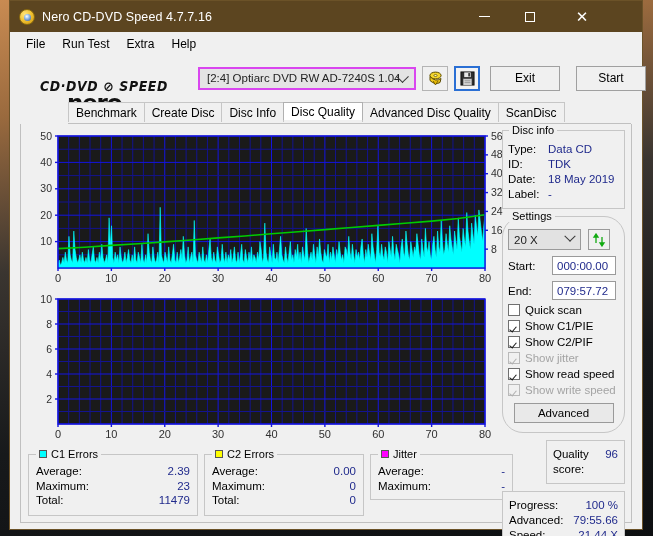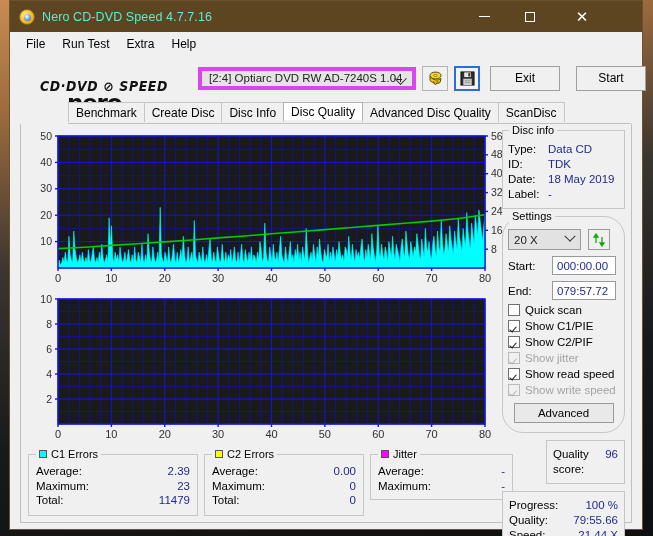--- a/index.html
+++ b/index.html
@@ -37,21 +37,21 @@
     border: 1px solid #8a6a10;
     position: relative;
   }
   #title-icon::after {
     content: "";
     position: absolute; left: 4px; top: 4px; width: 7px; height: 7px;
     border-radius: 50%;
     background: radial-gradient(circle at 40% 35%, #ffffff 0%, #8fb8e8 40%, #2a4f8f 100%);
   }
   #title-text {
-    color: #5eead4; font-size: 12.5px; letter-spacing: .1px;
+    color: #ffffff; font-size: 12.5px; letter-spacing: .1px;
     white-space: nowrap;
   }
   .wbtn {
     position: absolute; top: 0; height: 31px; width: 45px;
     display: flex; align-items: center; justify-content: center;
     color: #ffffff; font-size: 13px;
   }
   #btn-min  { right: 135px; }
   #btn-max  { right: 90px; }
   #btn-close{ right: 36px; width: 48px; }
@@ -93,21 +93,21 @@
   }
   #logo-bot {
     position:absolute; left: 0px; top: 21px;
     font-size: 12.5px; letter-spacing: 0.6px;
     font-style: italic;
     transform: scaleY(1.08);
   }
   #drive-select {
     width: 218px; height: 23px; flex: none;
     background: #e4e4e4;
-    border: 4px solid #d946ef;
+    border: 2px solid #d946ef;
     display: flex; align-items: center;
     font-size: 11.5px; color: #222;
     padding-left: 7px;
     position: relative;
     margin-left: 4px;
   }
   #drive-select .chev {
     position: absolute; right: 7px; top: 6px;
     width: 9px; height: 9px;
     border-right: 1.6px solid #3a3a3a; border-bottom: 1.6px solid #3a3a3a;
@@ -658,21 +658,21 @@
           <span class="val">96</span>
         </div>
       </div>
 
       <div class="rgroup" id="grp-progress">
         <div class="qrow">
           <span>Progress:</span>
           <span class="val">100 %</span>
         </div>
         <div class="qrow">
-          <span>Quality:</span>
+          <span>Advanced:</span>
           <span class="val">79:55.66</span>
         </div>
         <div class="qrow">
           <span>Speed:</span>
           <span class="val">21.44 X</span>
         </div>
       </div>
 
     </div>
   </div>

